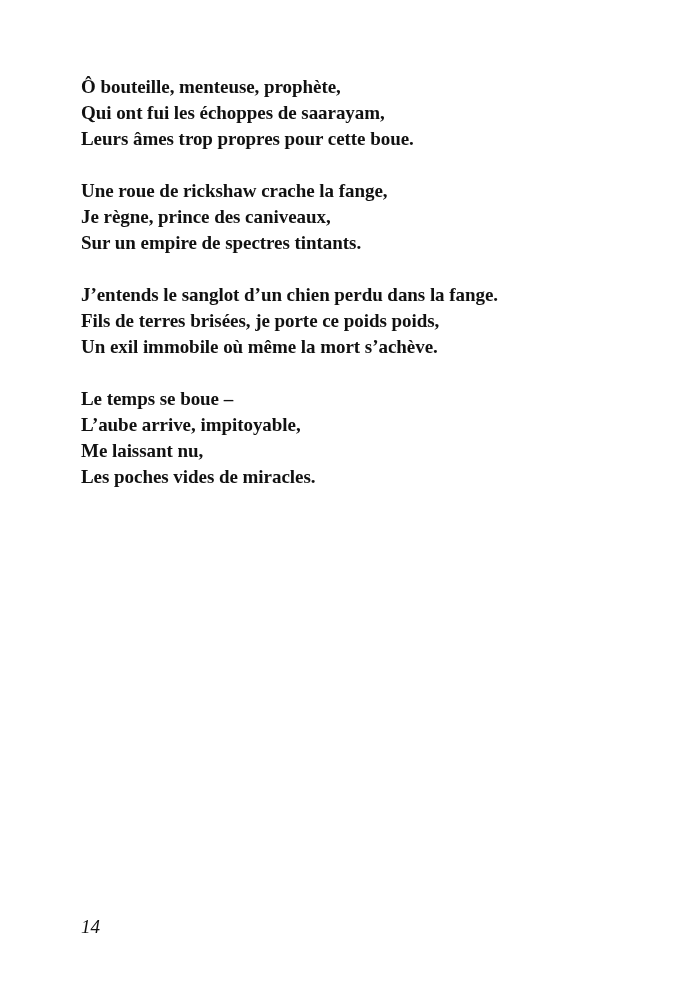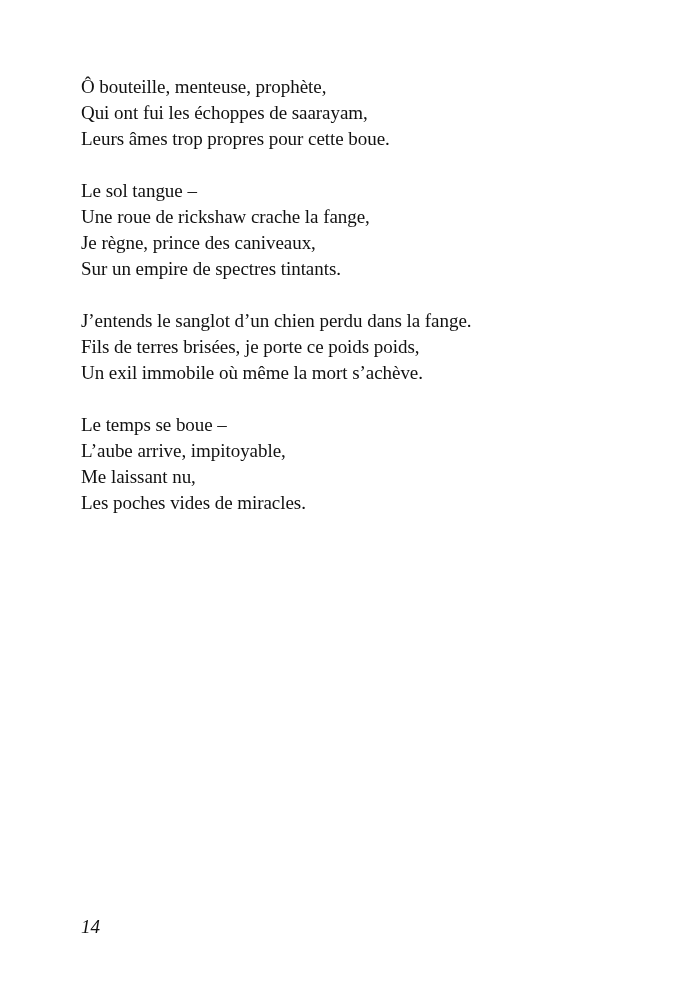--- a/index.html
+++ b/index.html
@@ -22,20 +22,21 @@
       background: #ffffff;
     }
     .poem {
       position: absolute;
       left: 81px;
       top: 74px;
       width: 560px;
     }
     .stanza {
       margin: 0 0 26px 0;
+      font-weight: bold;
     }
     .line {
       font-size: 19px;
       line-height: 26px;
       height: 26px;
       white-space: nowrap;
       letter-spacing: -0.05px;
     }
     .page-number {
       position: absolute;
@@ -52,21 +53,20 @@
 <div class="page">
   <div class="poem">
 
     <div class="stanza">
       <div class="line">Ô bouteille, menteuse, prophète,</div>
       <div class="line">Qui ont fui les échoppes de saarayam,</div>
       <div class="line">Leurs âmes trop propres pour cette boue.</div>
     </div>
 
     <div class="stanza">
-      <div class="line">Le sol tangue –</div>
       <div class="line">Une roue de rickshaw crache la fange,</div>
       <div class="line">Je règne, prince des caniveaux,</div>
       <div class="line">Sur un empire de spectres tintants.</div>
     </div>
 
     <div class="stanza">
       <div class="line">J’entends le sanglot d’un chien perdu dans la fange.</div>
       <div class="line">Fils de terres brisées, je porte ce poids poids,</div>
       <div class="line">Un exil immobile où même la mort s’achève.</div>
     </div>

